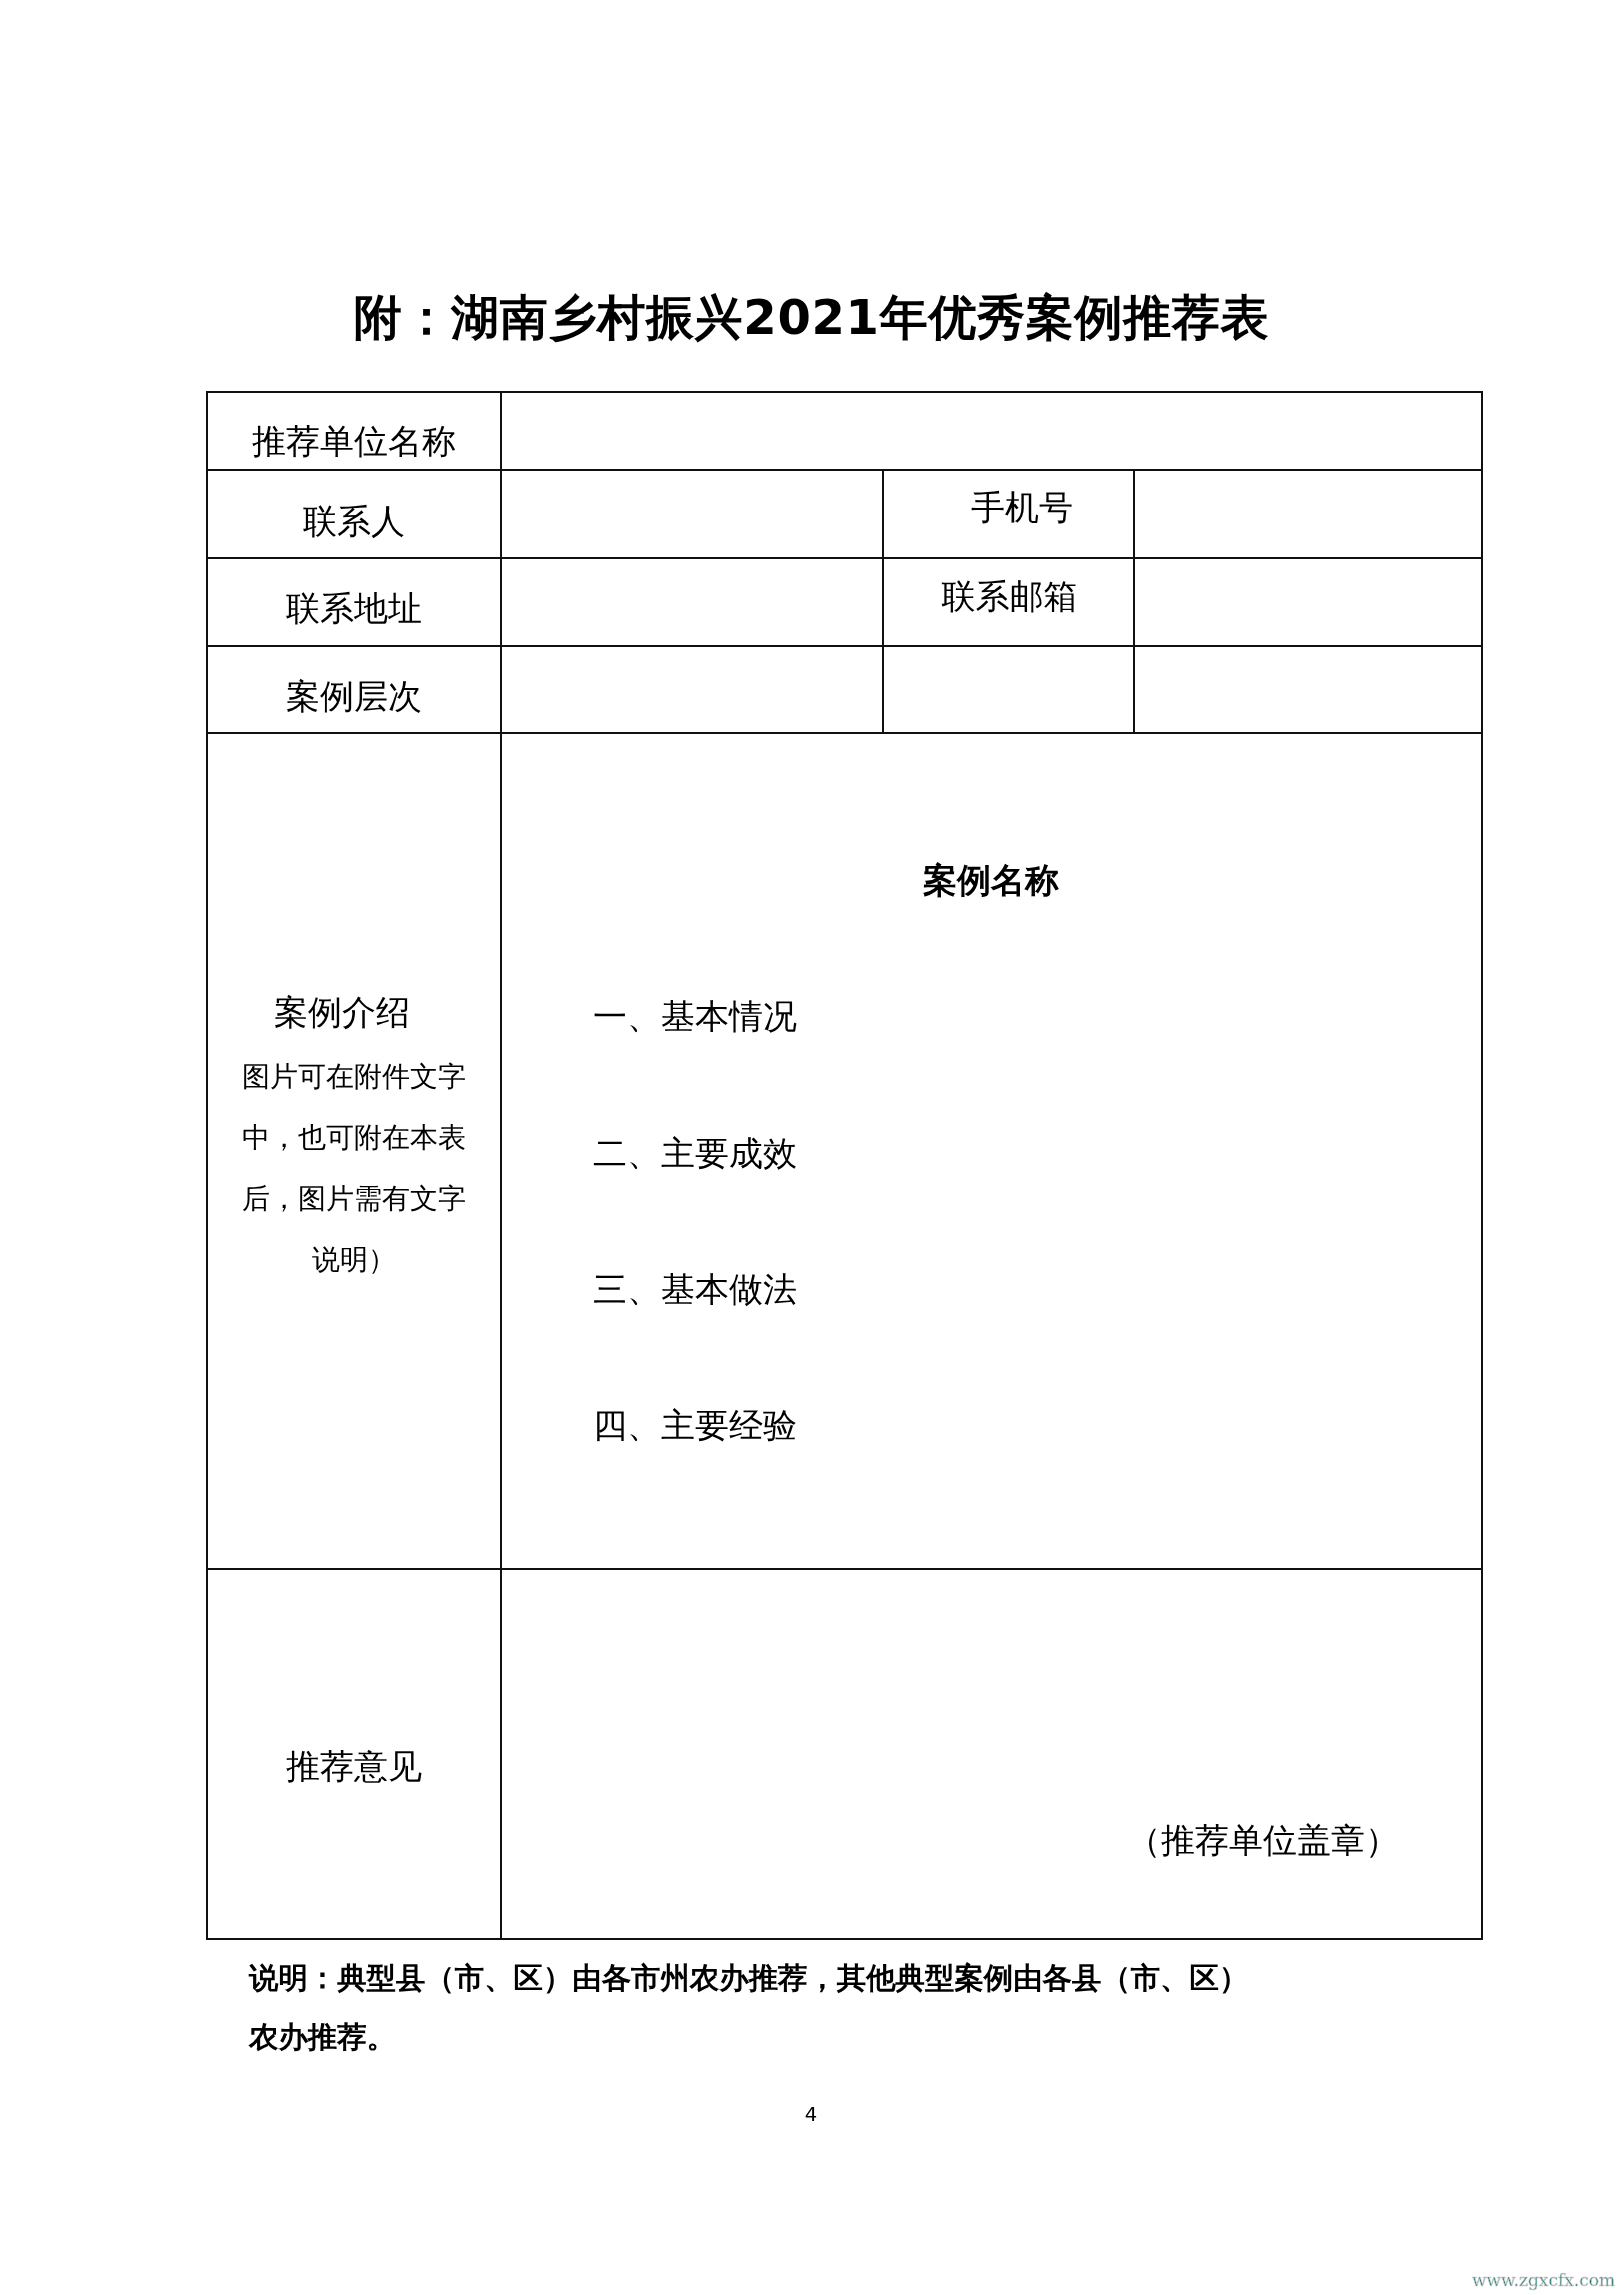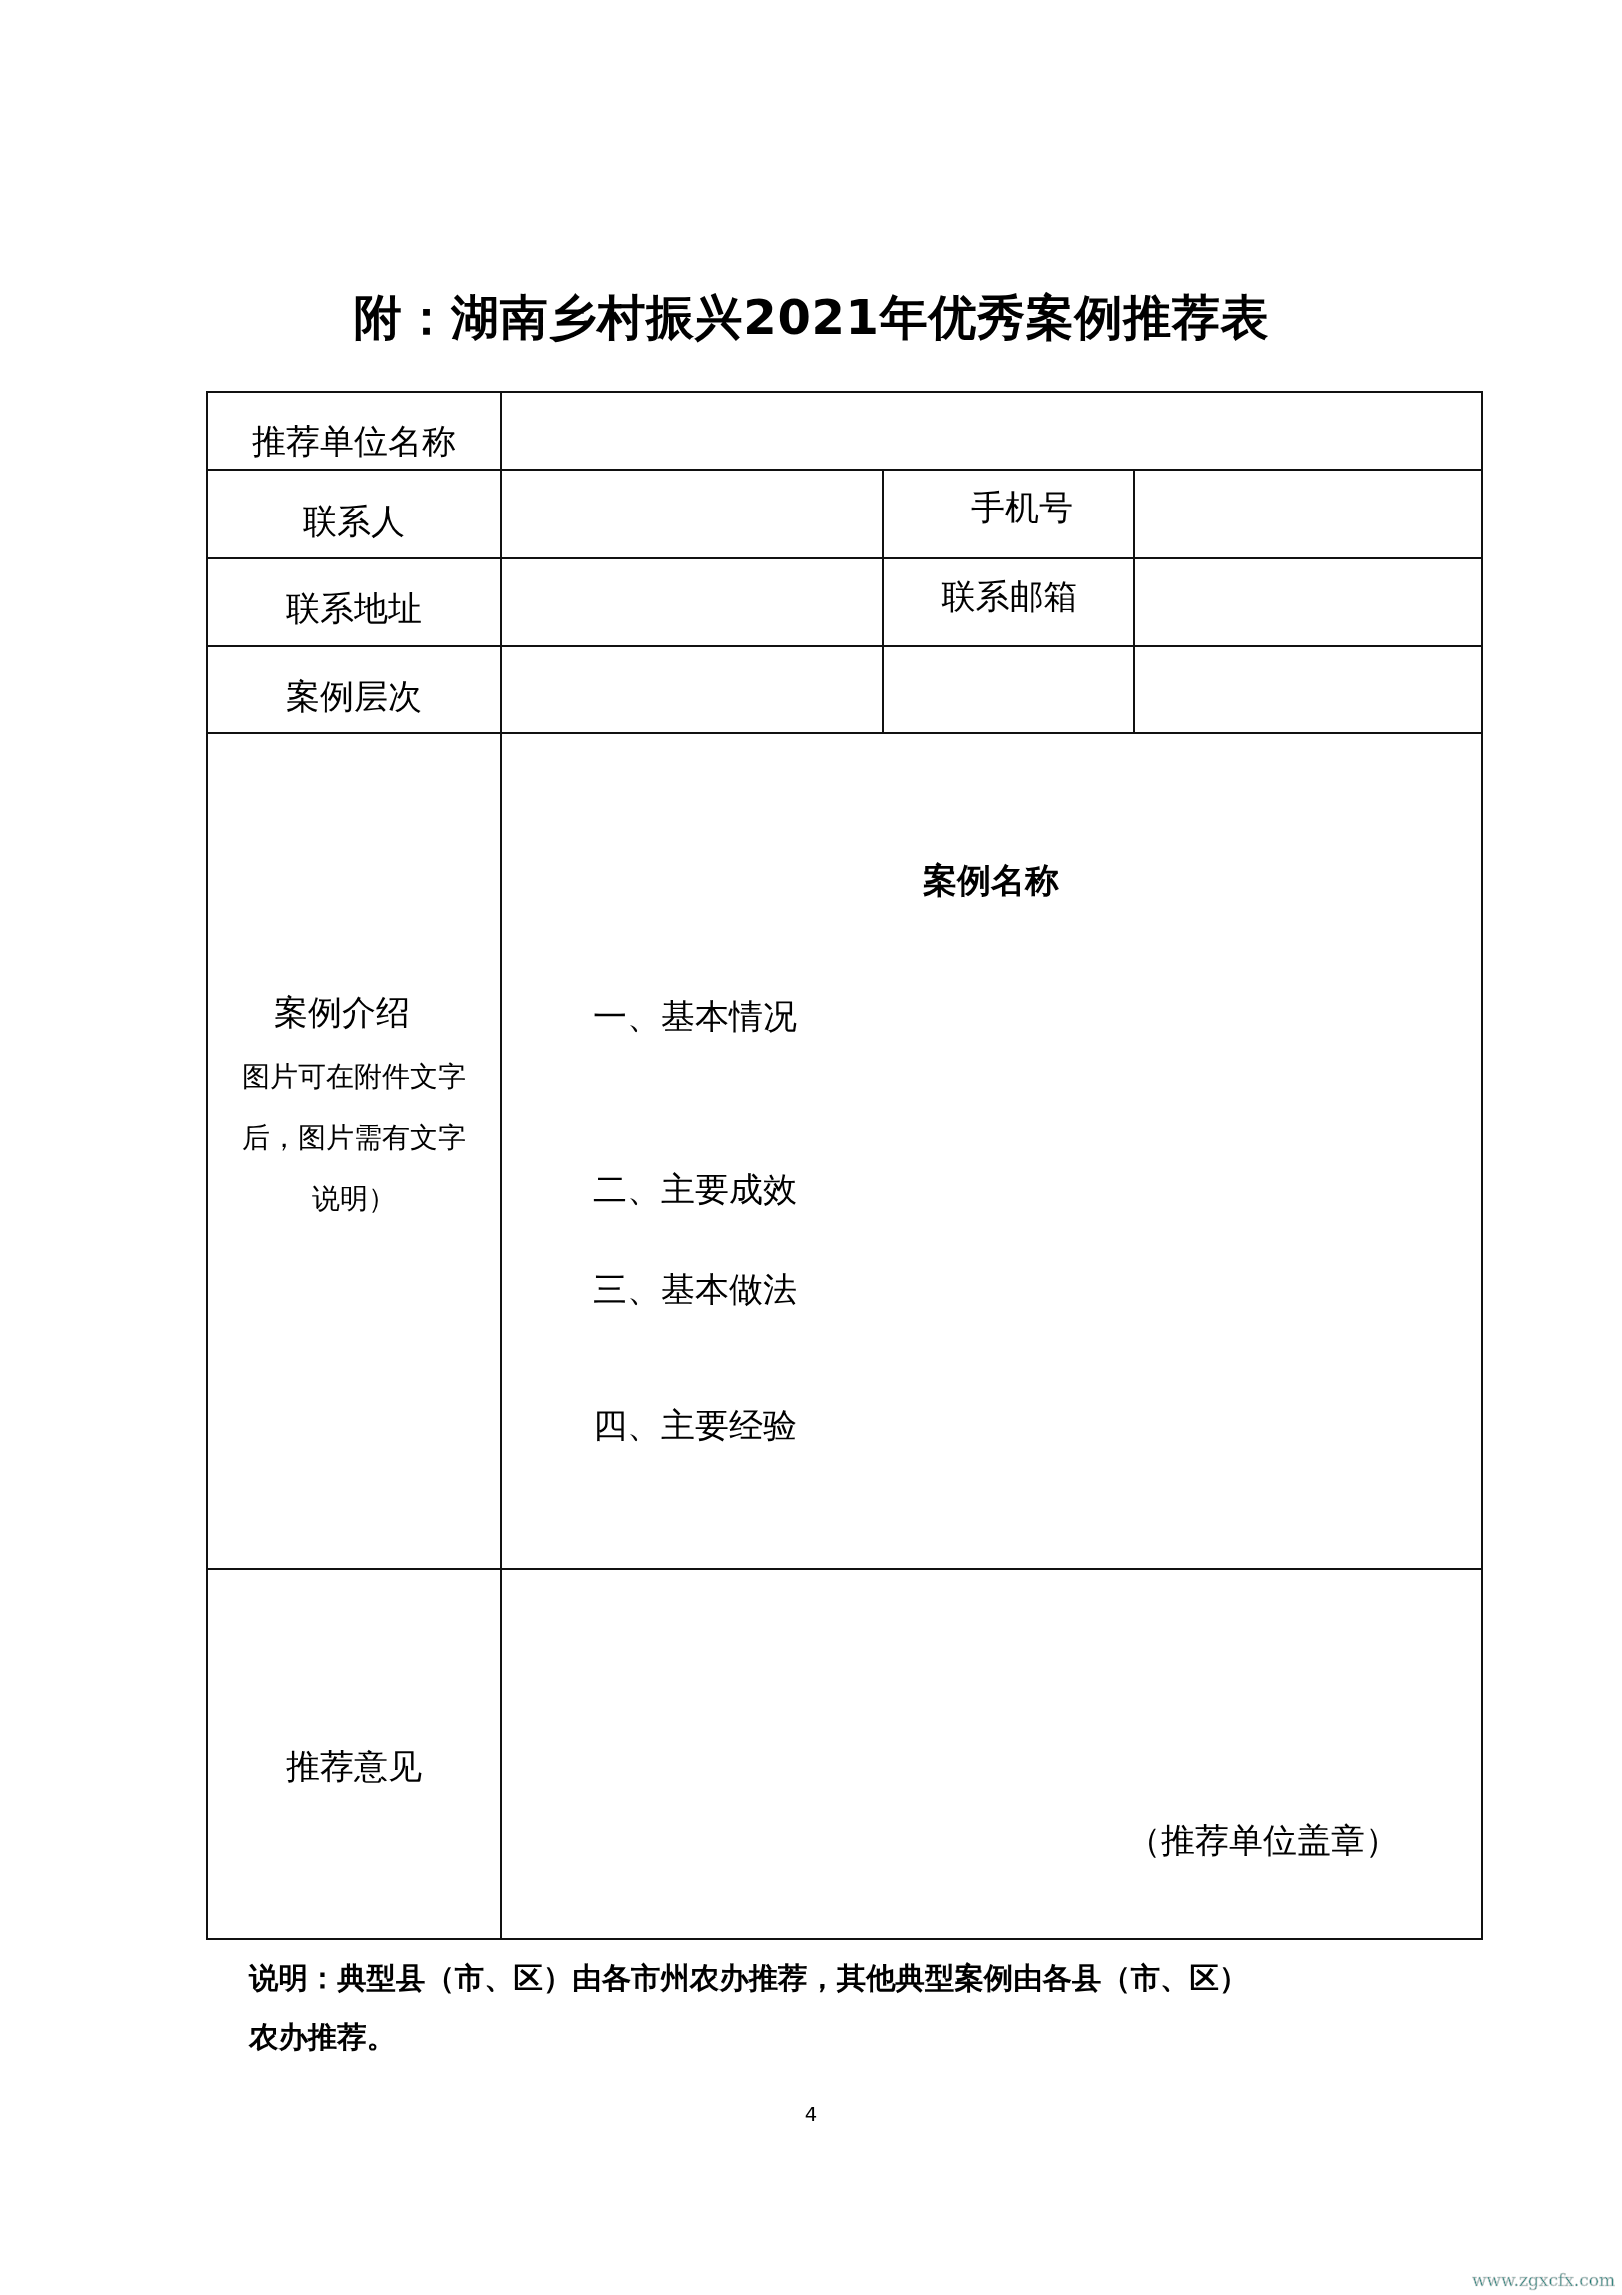--- a/index.html
+++ b/index.html
@@ -114,27 +114,28 @@
 <div class="cell-text" style="left:1137px; top:561px; width:343px; height:82px;"></div>
 
 <div class="cell-text" style="left:208px; top:661px; width:292px; height:69px;">案例层次</div>
 <div class="cell-text" style="left:504px; top:648px; width:377px; height:82px;"></div>
 <div class="cell-text" style="left:885px; top:648px; width:247px; height:82px;"></div>
 <div class="cell-text" style="left:1137px; top:648px; width:343px; height:82px;"></div>
 
 <div class="cell-text" style="left:208px; top:991px; width:268px; height:41px;">案例介绍</div>
 <div class="abs note-small" style="left:208px; top:1046px; width:292px;">
   <div>图片可在附件文字</div>
+  <div>中，也可附在本表</div>
   <div>后，图片需有文字</div>
   <div>说明）</div>
 </div>
 
 <div class="cell-text case-heading" style="left:883px; top:859px; width:216px; height:41px;">案例名称</div>
 <div class="section-item" style="left:593px; top:997px;">一、基本情况</div>
-<div class="section-item" style="left:593px; top:1134px;margin-top:36px;">二、主要成效</div>
+<div class="section-item" style="left:593px; top:1134px;">二、主要成效</div>
 <div class="section-item" style="left:593px; top:1270px;">三、基本做法</div>
 <div class="section-item" style="left:593px; top:1406px;">四、主要经验</div>
 
 <div class="cell-text" style="left:208px; top:1745px; width:292px; height:41px;">推荐意见</div>
 <div class="abs" style="left:504px; top:1572px; width:975px; height:249px;"></div>
 <div class="section-item" style="left:1127px; top:1821px;">（推荐单位盖章）</div>
 
 <div class="abs footnote" style="top:1949px;">
   <div>说明：典型县（市、区）由各市州农办推荐，其他典型案例由各县（市、区）</div>
   <div>农办推荐。</div>

